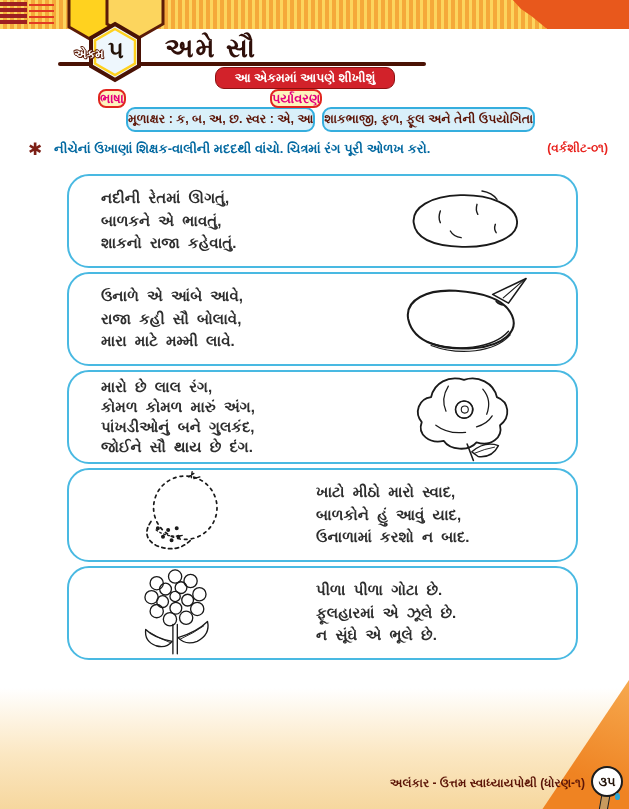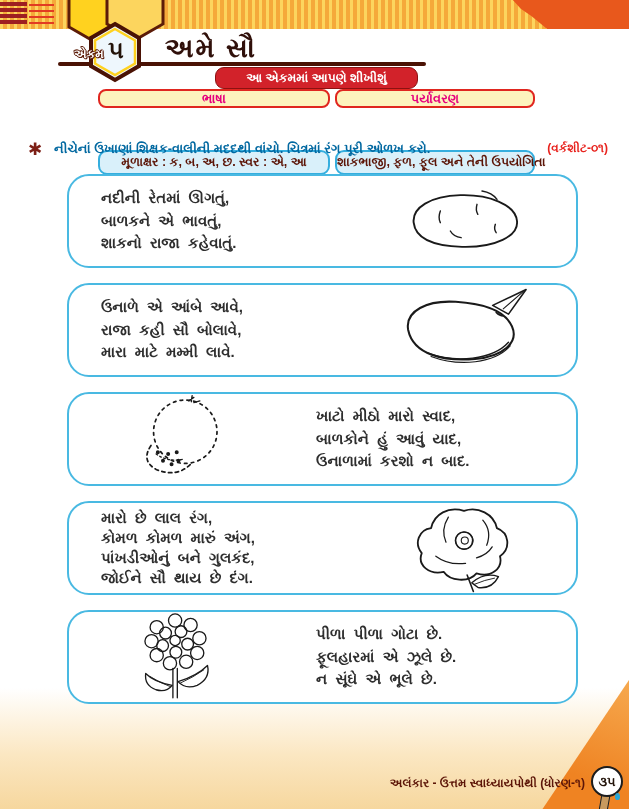--- a/index.html
+++ b/index.html
@@ -31,44 +31,44 @@
     position:absolute; left:101px; top:36px; width:30px; z-index:4;
     text-align:center; font-size:24px; font-weight:bold; color:#221309;
   }
   .unit-title{
     position:absolute; left:153px; top:33px; z-index:4;
     font-size:27px; font-weight:bold; color:#30100a; letter-spacing:2px;margin-left:12px;
   }
   .title-rule{ position:absolute; left:58px; top:62px; width:368px; height:4px; background:#4a1204; border-radius:2px; z-index:2;}
   
   .learn-banner{
-    position:absolute; left:215px; top:67px; width:203px; height:22px; z-index:4;
+    position:absolute; left:215px; top:67px; width:180px; height:22px; z-index:4;
     background:#d2222a; border:1px solid #8c1212; border-radius:9px;
     color:#fff; font-size:12.5px; font-weight:bold; text-align:center; line-height:20px;
   }
   .learn-cols{ position:absolute; left:98px; top:89px; width:437px; display:flex; gap:5px; z-index:3;}
-  .learn-col{ display:flex; flex-direction:column;gap:24px; }
+  .learn-col{ display:flex; flex-direction:row; }
   .learn-col.c1{ width:232px;} .learn-col.c2{ width:200px;justify-content:flex-end;}
   .col-head{
     height:19px; background:#fdf3bd; border:2px solid #e0261f; border-radius:8px;
     color:#e6007d; font-weight:bold; font-size:13px; text-align:center; line-height:15px;
   }
   .col-body{
     margin-top:18px; height:25px; background:#d9f0fa; border:2px solid #35aede; border-radius:9px;
     color:#5c1507; font-size:12.5px; font-weight:bold; text-align:center; line-height:21px; white-space:nowrap;
   }
   
   .instruction{ position:absolute; left:28px; top:141px; width:580px; z-index:3; }
   .star{ position:absolute; left:0; top:-2px; color:#7c1f15; font-size:17px; }
   .instr-text{ position:absolute; left:26px; top:0; font-size:13px; font-weight:bold; color:#0369a1; }
   .worksheet{ position:absolute; right:0; top:0; font-size:12px; font-weight:bold; color:#e8231e; }
   
   .boxes{ position:absolute; left:67px; top:174px; width:511px; z-index:3; }
   .rbox{
-    height:94px; margin-bottom:15px; background:#fff;
+    height:94px; margin-bottom:4px; background:#fff;
     border:2.5px solid #49b9e2; border-radius:22px;
     display:flex; align-items:center;
   }
   .poem{ width:56%; padding-left:32px; font-size:15px; line-height:1.5; color:#2e2e2e; font-weight:bold; word-spacing:4px;}
   .poem.tight{ line-height:1.32; }
   .poem.right{ padding-left:24px; }
   .pl:empty{ display:none; }
   .pic{ width:44%; display:flex; justify-content:center; align-items:center; }
   .pic svg{ stroke:#1a1a1a; fill:none; stroke-width:2.3; stroke-linecap:round; stroke-linejoin:round; }
   
@@ -171,43 +171,20 @@
       </div>
       <div class="pic">
         <svg width="145" height="88" viewBox="0 0 160 100">
           <path d="M16,50 C12,28 38,16 70,18 C102,20 126,28 134,46 C142,64 124,80 92,83 C56,86 22,78 16,50 Z"></path>
           <path d="M38,76 C70,88 112,84 130,64" stroke-width="1.6"></path>
           <path d="M42,80 C74,92 114,88 132,68" stroke-width="1.2"></path>
           <path d="M112,22 L150,4 L130,32 Z" stroke-width="1.8"></path>
           <path d="M146,7 L124,26" stroke-width="1.2"></path>
           <path d="M116,30 q4,4 8,4" stroke-width="1.8"></path>
         </svg>
-      </div>
-    </div>
-
-    <div class="rbox">
-      <div class="pic">
-        <svg width="118" height="90" viewBox="0 0 130 105">
-          <circle cx="70" cy="44" r="37" stroke-dasharray="3 5" stroke-width="2"></circle>
-          <path d="M74,8 l6,-4 M77,9 l1,-7 M80,10 l7,-2" stroke-width="1.6"></path>
-          <path d="M30,60 q-12,18 6,28 q24,10 40,-6" stroke-dasharray="4 4" stroke-width="2"></path>
-          <path d="M36,70 q14,10 32,6" stroke-dasharray="2 3" stroke-width="1.6"></path>
-          <circle cx="44" cy="78" r="1.2" fill="#1a1a1a"></circle>
-            <circle cx="54" cy="82" r="1.2" fill="#1a1a1a"></circle>
-          <circle cx="62" cy="78" r="1.2" fill="#1a1a1a"></circle>
-            <circle cx="38" cy="68" r="1.2" fill="#1a1a1a"></circle>
-          <circle cx="50" cy="70" r="1.2" fill="#1a1a1a"></circle>
-            <circle cx="60" cy="68" r="1.2" fill="#1a1a1a"></circle>
-        </svg>
-      </div>
-      <div class="poem right">
-        <div class="pl">ખાટો મીઠો મારો સ્વાદ,</div>
-        <div class="pl">બાળકોને હું આવું યાદ,</div>
-        <div class="pl">ઉનાળામાં કરશો ન બાદ.</div>
-
       </div>
     </div>
 
     <div class="rbox">
       <div class="poem tight">
         <div class="pl">મારો છે લાલ રંગ,</div>
         <div class="pl">કોમળ કોમળ મારું અંગ,</div>
         <div class="pl">પાંખડીઓનું બને ગુલકંદ,</div>
         <div class="pl">જોઈને સૌ થાય છે દંગ.</div>
       </div>
@@ -218,20 +195,43 @@
           <path d="M80,37 a11,11 0 1 0 1,0" stroke-width="1.4"></path>
           <circle cx="81" cy="48" r="4.5" stroke-width="1.4"></circle>
           <path d="M60,18 q-10,16 -3,32" stroke-width="1.6"></path>
           <path d="M104,22 q12,14 5,32" stroke-width="1.6"></path>
           <path d="M44,68 q16,12 38,9" stroke-width="1.6"></path>
           <path d="M96,70 q14,-4 20,-14" stroke-width="1.6"></path>
           <path d="M84,92 L92,113" stroke-width="2"></path>
           <path d="M90,102 q16,-14 34,-8 q-8,16 -26,14 Z" stroke-width="1.8"></path>
           <path d="M93,104 q14,-6 26,-8" stroke-width="1.2"></path>
         </svg>
+      </div>
+    </div>
+
+    <div class="rbox">
+      <div class="pic">
+        <svg width="118" height="90" viewBox="0 0 130 105">
+          <circle cx="70" cy="44" r="37" stroke-dasharray="3 5" stroke-width="2"></circle>
+          <path d="M74,8 l6,-4 M77,9 l1,-7 M80,10 l7,-2" stroke-width="1.6"></path>
+          <path d="M30,60 q-12,18 6,28 q24,10 40,-6" stroke-dasharray="4 4" stroke-width="2"></path>
+          <path d="M36,70 q14,10 32,6" stroke-dasharray="2 3" stroke-width="1.6"></path>
+          <circle cx="44" cy="78" r="1.2" fill="#1a1a1a"></circle>
+            <circle cx="54" cy="82" r="1.2" fill="#1a1a1a"></circle>
+          <circle cx="62" cy="78" r="1.2" fill="#1a1a1a"></circle>
+            <circle cx="38" cy="68" r="1.2" fill="#1a1a1a"></circle>
+          <circle cx="50" cy="70" r="1.2" fill="#1a1a1a"></circle>
+            <circle cx="60" cy="68" r="1.2" fill="#1a1a1a"></circle>
+        </svg>
+      </div>
+      <div class="poem right">
+        <div class="pl">ખાટો મીઠો મારો સ્વાદ,</div>
+        <div class="pl">બાળકોને હું આવું યાદ,</div>
+        <div class="pl">ઉનાળામાં કરશો ન બાદ.</div>
+
       </div>
     </div>
 
     <div class="rbox">
       <div class="pic">
         <svg width="122" height="92" viewBox="0 0 140 125">
           <g stroke-width="1.8">
             <circle cx="62" cy="13" r="9"></circle>
               <circle cx="83" cy="19" r="9"></circle>
               <circle cx="95" cy="37" r="9"></circle>

